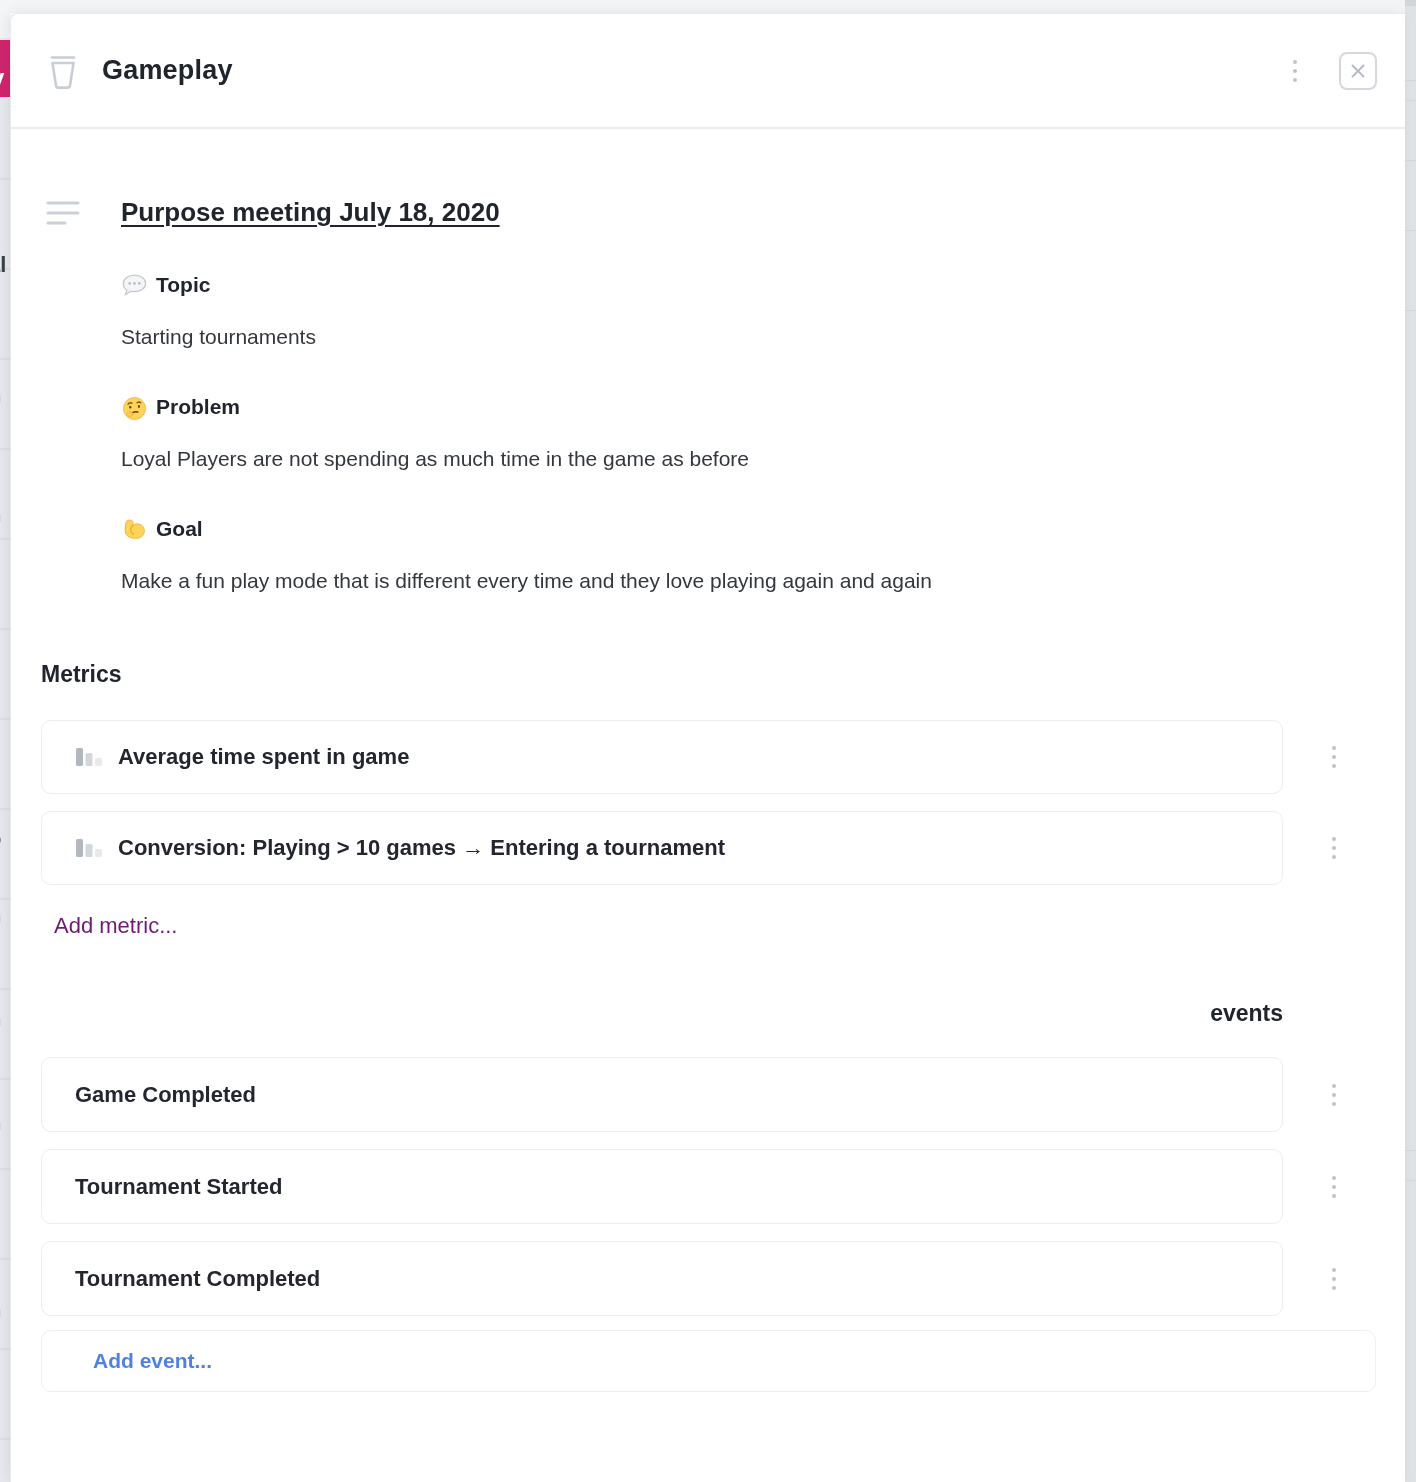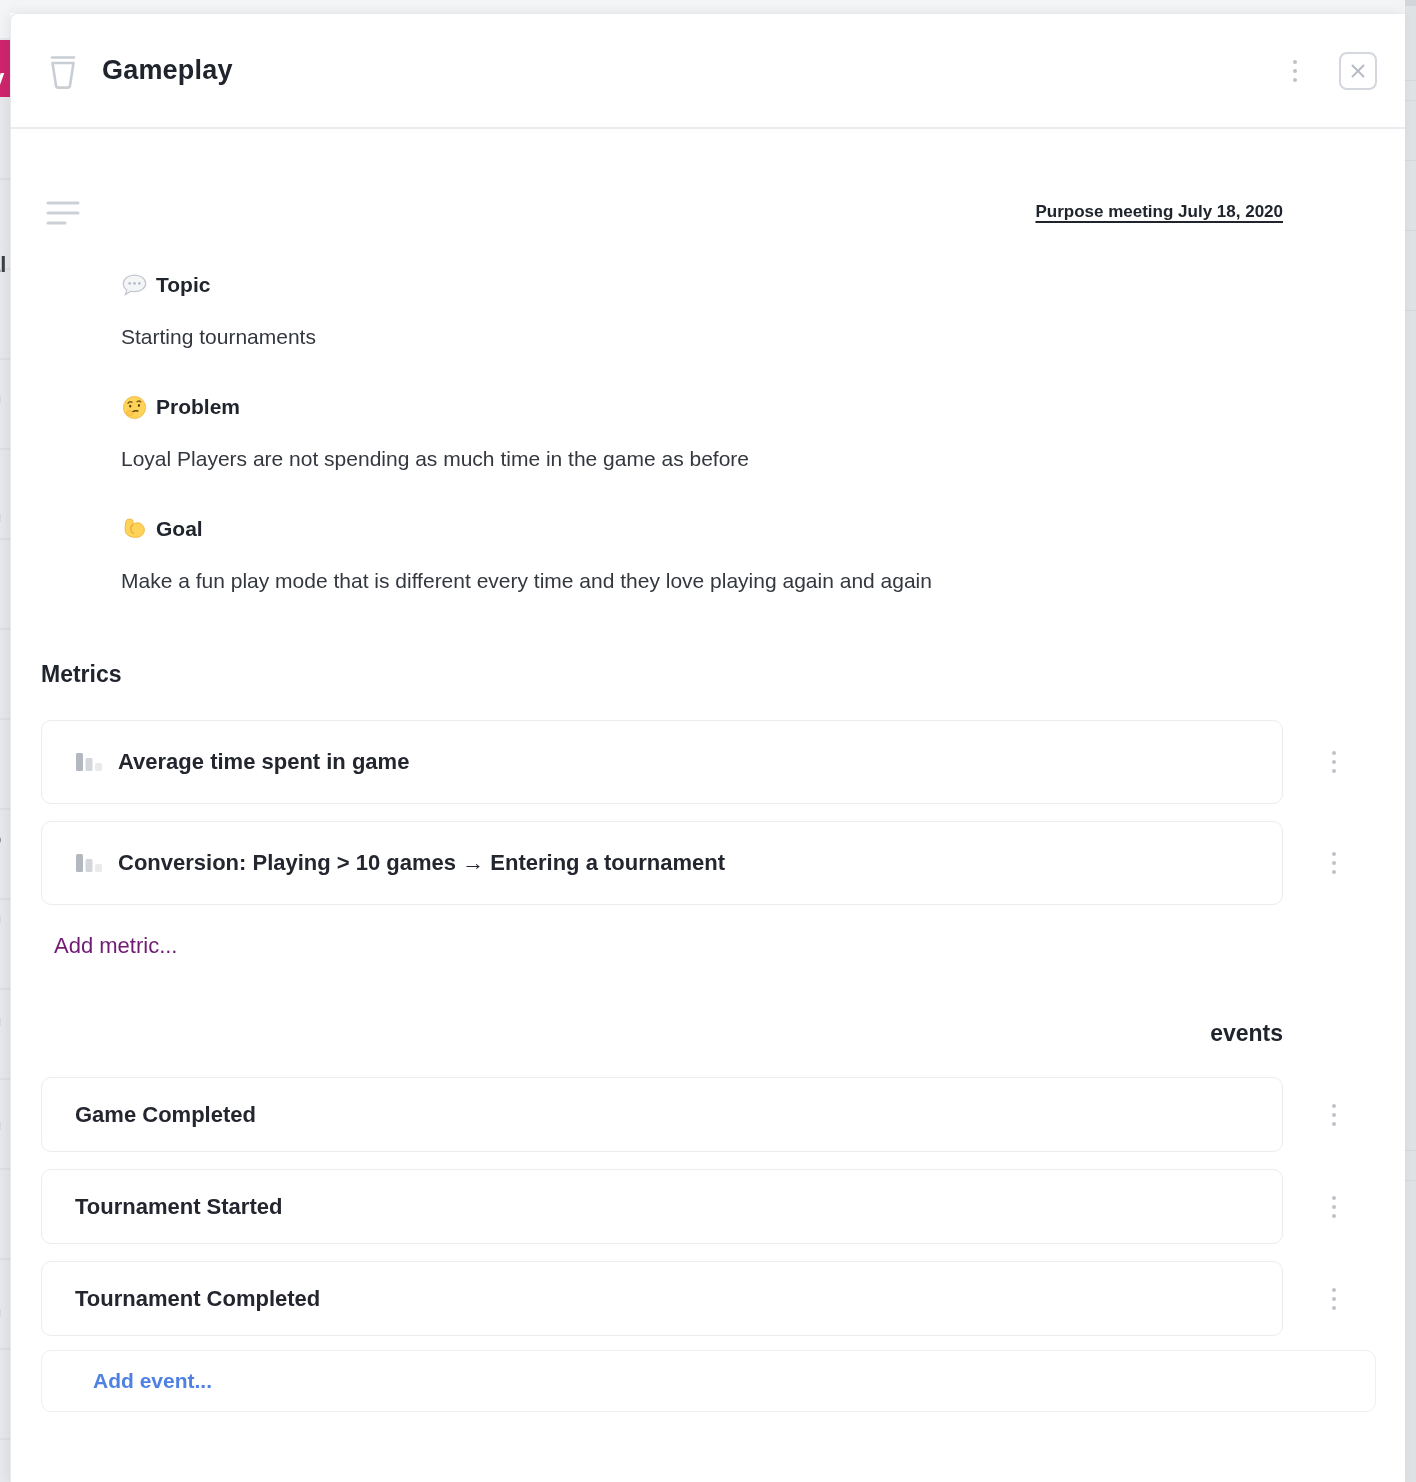--- a/index.html
+++ b/index.html
@@ -35,35 +35,35 @@
   .kebab i { width:4px; height:4px; border-radius:50%; background:#bdc2cb; }
   .kebab--header { margin-right:36px; }
   .close-btn { width:38px; height:38px; border:2px solid #d4d7de; border-radius:8px;
     display:flex; align-items:center; justify-content:center; background:#fff; cursor:pointer; }
 
   
   .content { padding:0 122px 0 30px; }
 
   .purpose-block { position:relative; margin-left:80px; margin-top:67px; }
   .notes-icon { position:absolute; left:-75px; top:4px; }
-  .doc-heading { font-size:17px; line-height:32px; font-weight:bold; color:#20242c;
-    text-decoration:underline; text-decoration-thickness:2px; text-underline-offset:4px;text-align:right; }
+  .doc-heading { font-size:26px; line-height:32px; font-weight:bold; color:#20242c;
+    text-decoration:underline; text-decoration-thickness:2px; text-underline-offset:4px; }
   .doc-section-label { display:flex; align-items:center; gap:8px;
     font-size:21px; line-height:30px; font-weight:bold; color:#20242c; }
   .doc-section-label .emoji-icon { display:inline-flex; width:27px; height:27px; }
-  .mt-42 { margin-top:42px; } .mt-40 { margin-top:40px; }
+  .mt-42 { margin-top:42px; } .mt-40 { margin-top:40px;align-items:flex-end; }
   .doc-body { margin-top:22px; font-size:21px; line-height:30px; color:#33373e; }
 
   .section-header { margin-top:62px; font-size:23px; line-height:32px; font-weight:bold; color:#20242c; }
   .section-header--events { margin-top:56px;text-align:right; }
 
   .card-list { margin-top:30px; display:flex; flex-direction:column; gap:17px; }
   .card-list--events { margin-top:28px; }
   .card-row { position:relative; }
-  .card { height:84px; border:1px solid #eaecee; border-radius:10px; background:#fff;
+  .card { height:74px; border:1px solid #eaecee; border-radius:10px; background:#fff;
     display:flex; align-items:center; padding-left:33px; cursor:pointer; }
   .card--event { height:75px; }
   .bar-icon { display:inline-flex; margin-right:15px; }
   .card-title { font-size:22px; font-weight:bold; color:#23262e; }
   .card-kebab { position:absolute; right:-59px; top:50%; transform:translateY(-50%); }
 
   .add-metric { margin-top:26px; margin-left:13px; font-size:22px; line-height:30px;
     color:#701a75; cursor:text; }
 
   .card--add { margin-top:14px; height:62px; border:1px solid #edeff1; border-radius:10px;

